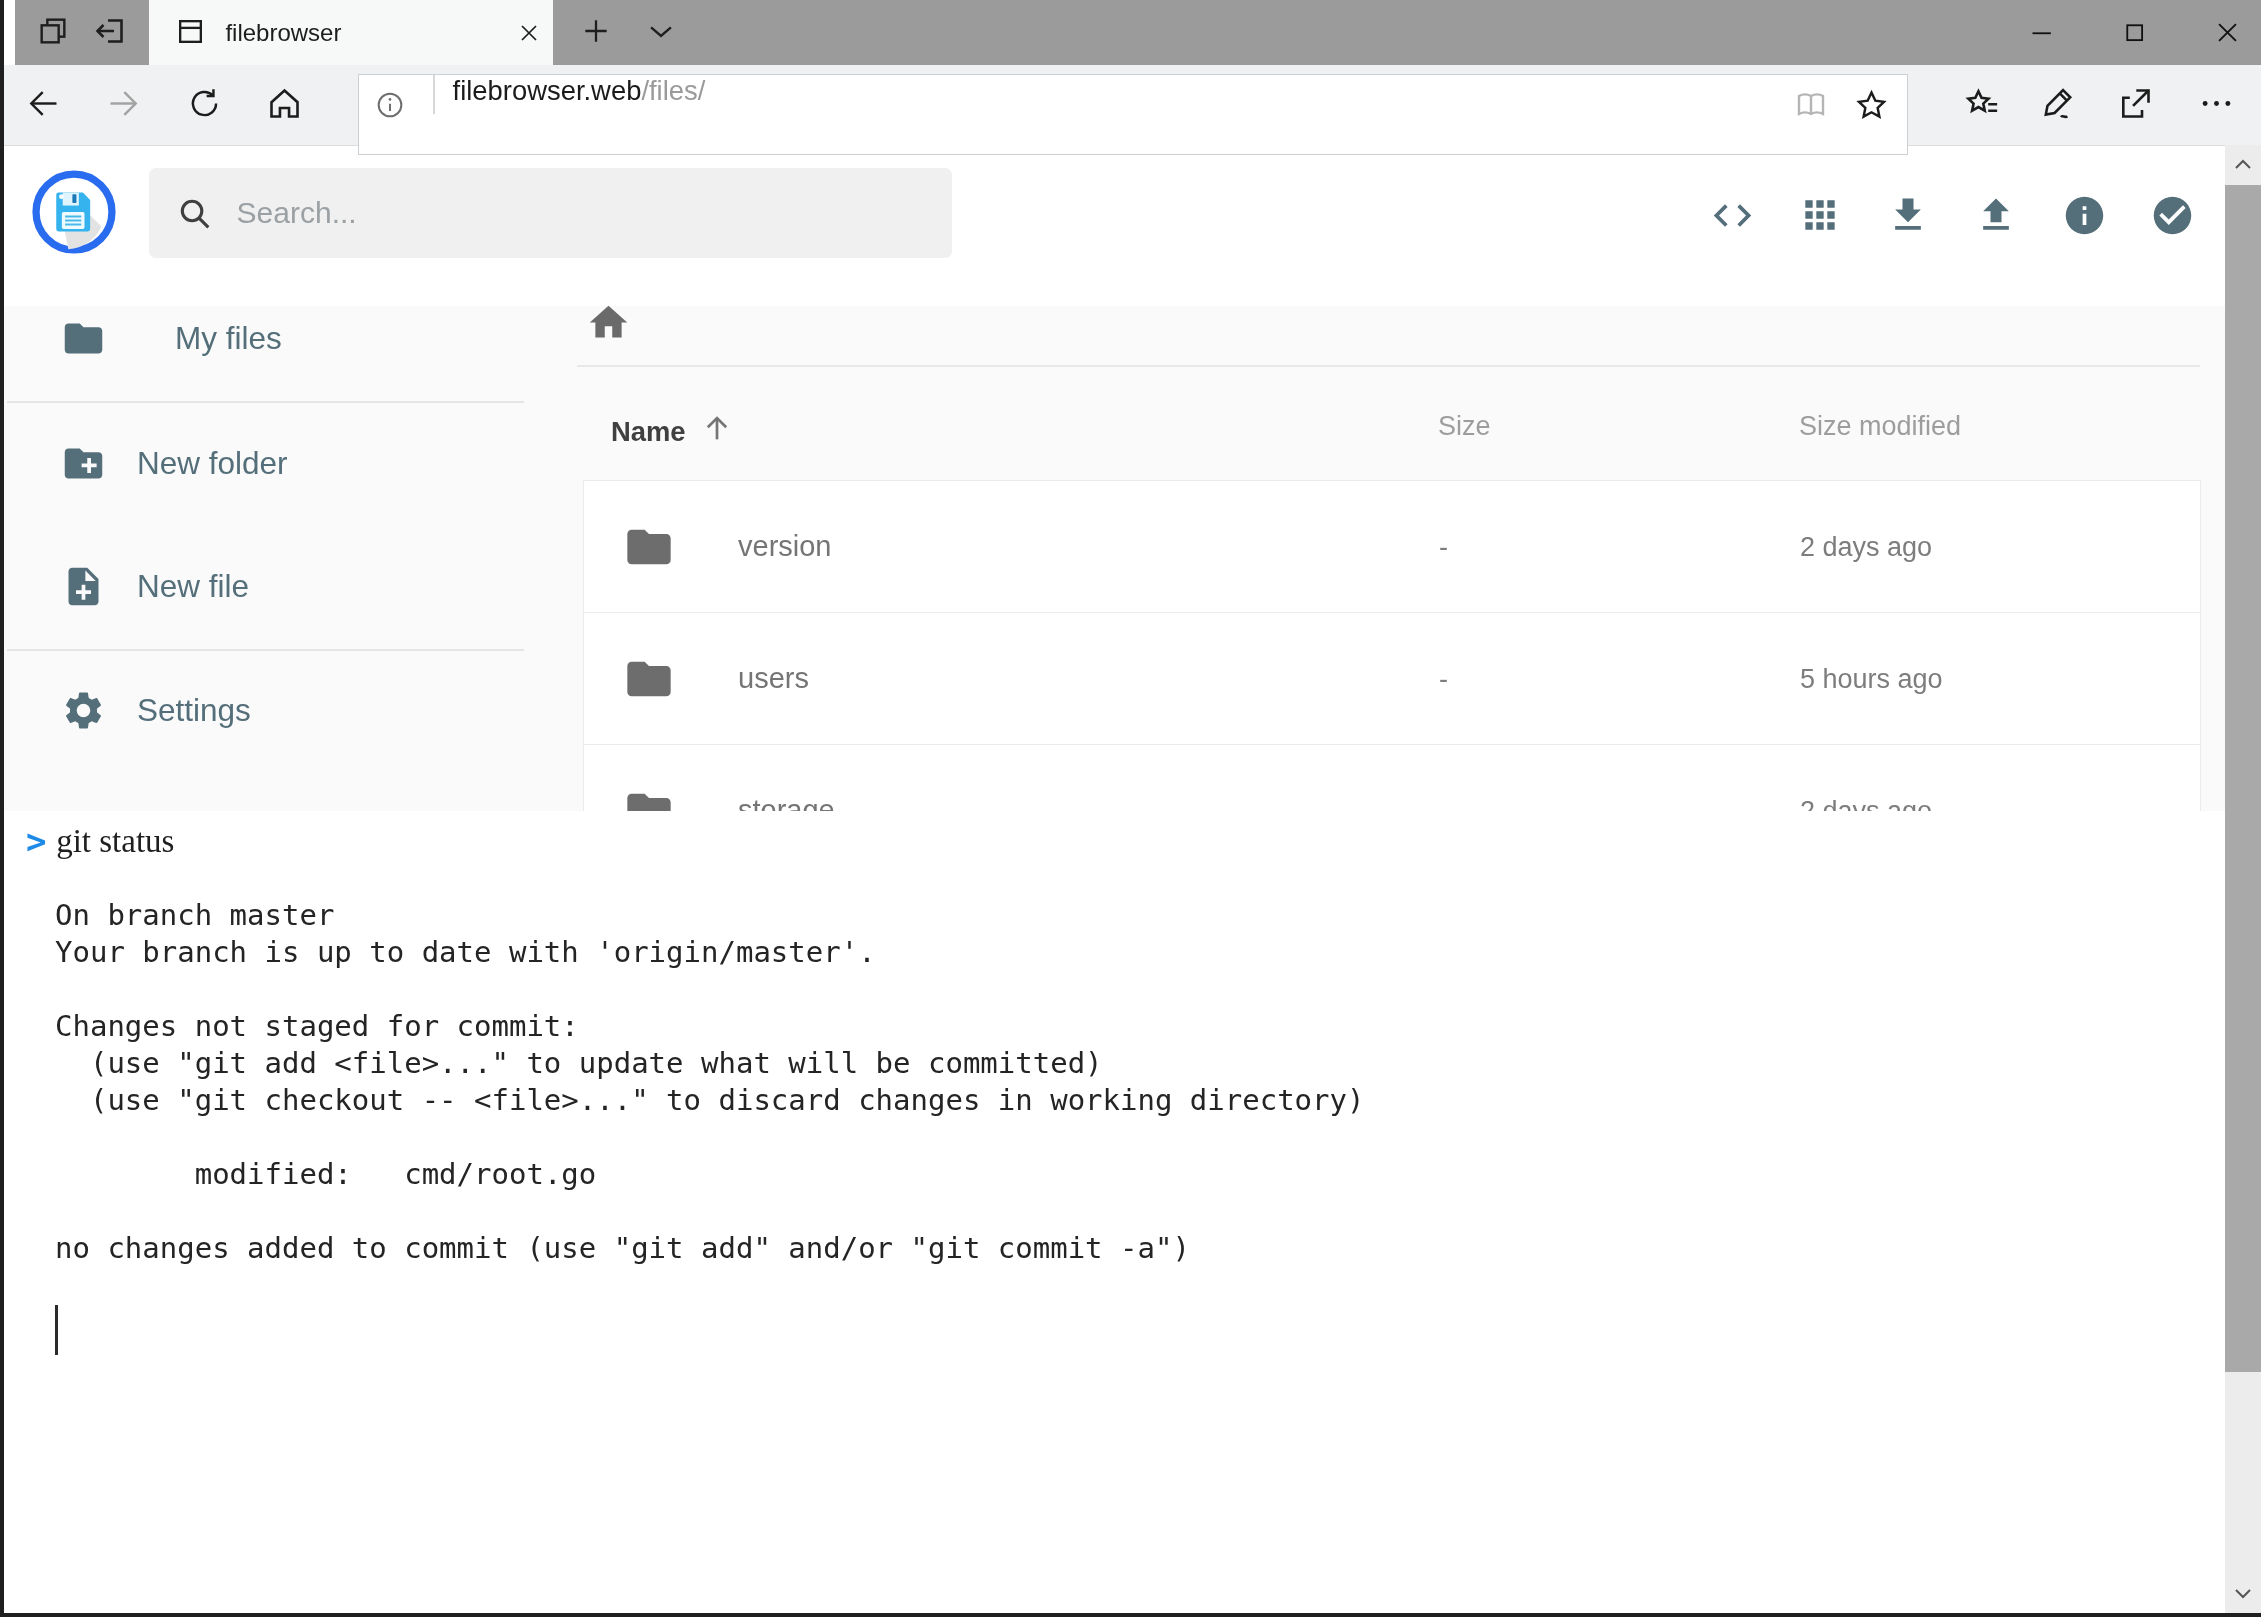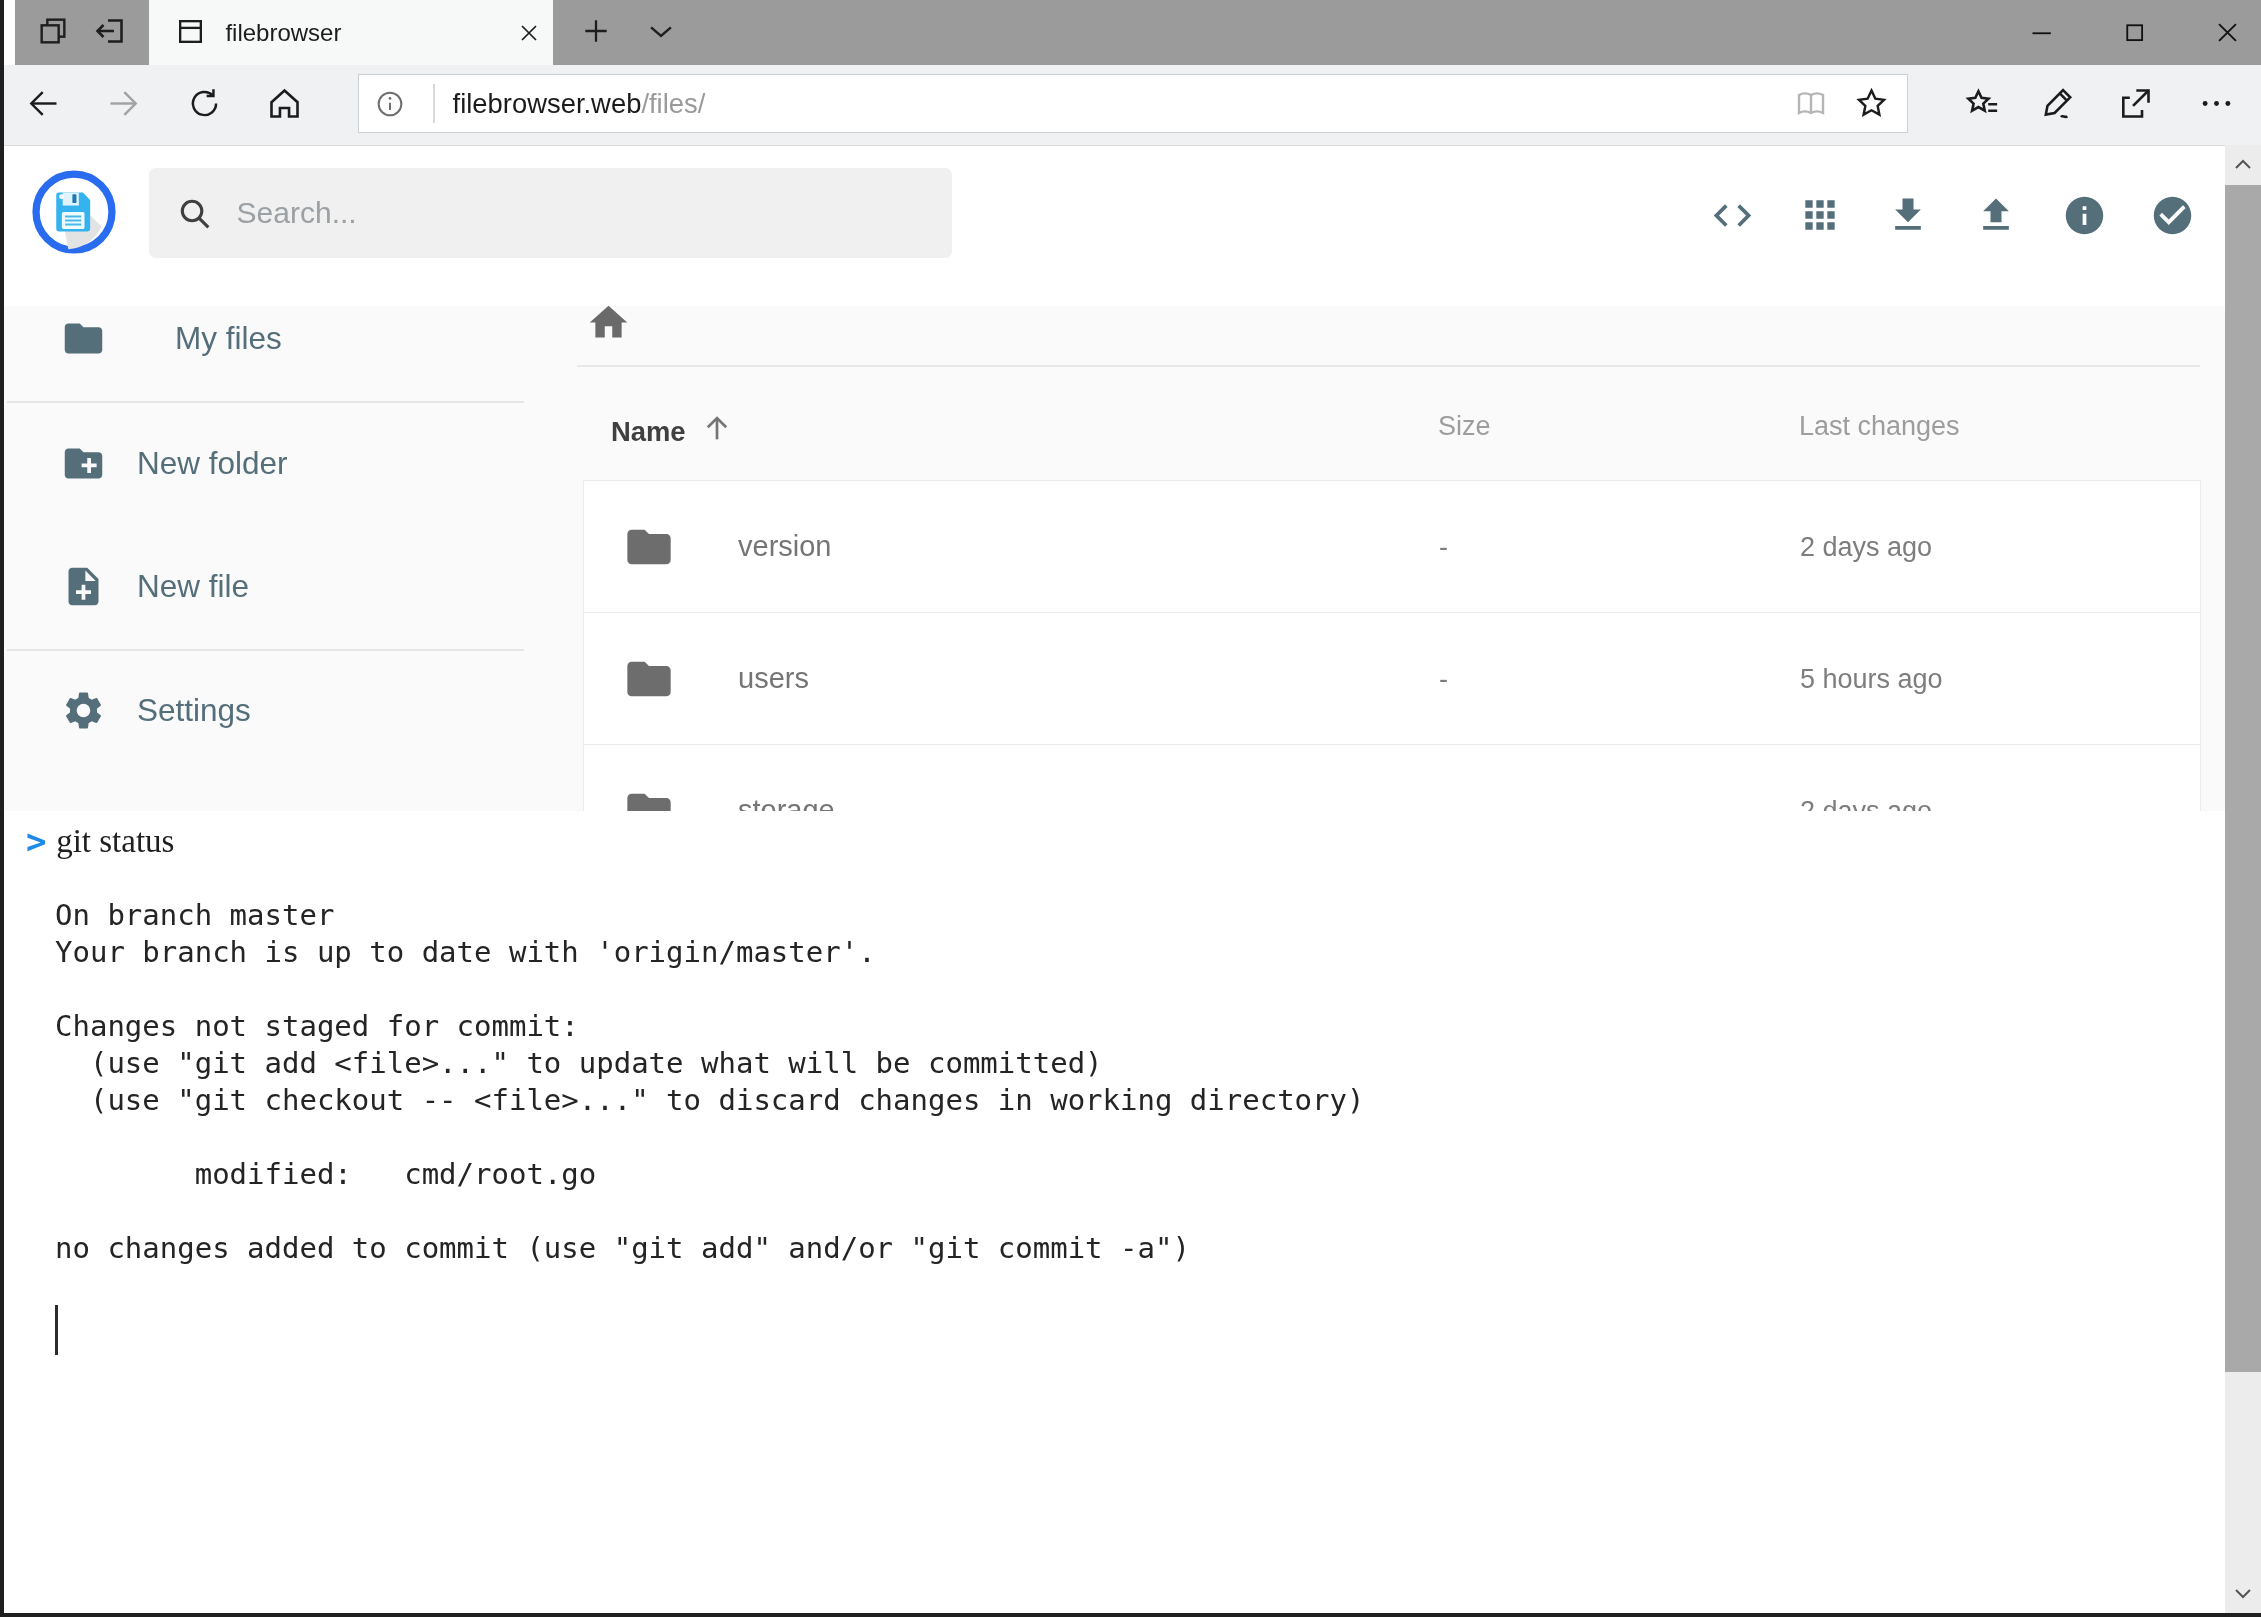--- a/index.html
+++ b/index.html
@@ -14,21 +14,21 @@
   .tb-btn { position:absolute; top:0; height:65px; display:flex; align-items:center; justify-content:center; }
   .tab { position:absolute; left:134px; top:0; width:404px; height:65px; background:#f7f8f8; display:flex; align-items:center; }
   .tab-title { margin-left:19.4px; font-size:24px; color:#1d1d1d; flex:1; }
   .tab .favicon { margin-left:26px; }
   .tab-close { width:48px; height:65px; display:flex; align-items:center; justify-content:center; }
   .winctl { position:absolute; top:0; width:93px; height:65px; display:flex; align-items:center; justify-content:center; }
 
   
   .toolbar { position:absolute; left:0; top:65px; width:100%; height:81px; background:#f0f1f2; border-bottom:1.6px solid #dadbdc; z-index:40; }
   .nav-btn { position:absolute; top:0; height:79px; width:74px; display:flex; align-items:center; justify-content:center; }
-  .addressbar { position:absolute; left:358px; top:9px; width:1550px; height:59px; background:#fff; border:1.6px solid #cdd0d2; display:flex; align-items:center; }
+  .addressbar { position:absolute; left:358px; top:9px; width:1550px; height:81px; background:#fff; border:1.6px solid #cdd0d2; display:flex; align-items:flex-start; }
   .ab-sep { width:1.6px; height:39px; background:#d8d8d8; margin-left:13px; }
   .ab-url { margin-left:18px; font-size:27.4px; white-space:nowrap; }
   .ab-host { color:#1b1b1b; }
   .ab-path { color:#9a9a9a; }
   .ab-spacer { flex:1; }
   .ab-ic { width:61px; height:60px; display:flex; align-items:center; justify-content:center; }
   .chrome-btn { position:absolute; top:0; width:65px; height:79px; display:flex; align-items:center; justify-content:center; }
 
   
   .page { position:absolute; left:0; top:145px; width:2261px; height:1472px; background:#fafafa; z-index:1; }
@@ -336,21 +336,21 @@
         <svg width="34" height="34" viewBox="0 0 24 24" fill="none" stroke="#757575" stroke-width="1.9">
             <path d="M12 20V5"></path>
             <path d="M5.5 11.5L12 5l6.5 6.5"></path>
           </svg>
       </span>
     </div>
     <div class="col-head" style="left:1438px;">
       <span>Size</span>
     </div>
     <div class="col-head" style="left:1799px;">
-      <span>Last changes</span>
+      <span>Size modified</span>
     </div>
 
     <div class="listing">
       <div class="file-row">
         <svg class="f-ic" width="52" height="52" viewBox="0 0 24 24" fill="#6d6d6d">
             <path d="M10 4H4c-1.1 0-2 .9-2 2v12c0 1.1.9 2 2 2h16c1.1 0 2-.9 2-2V8c0-1.1-.9-2-2-2h-8l-2-2z"></path>
           </svg>
         <span class="f-name">version</span>
         <span class="f-size">-</span>
         <span class="f-date">2 days ago</span>

